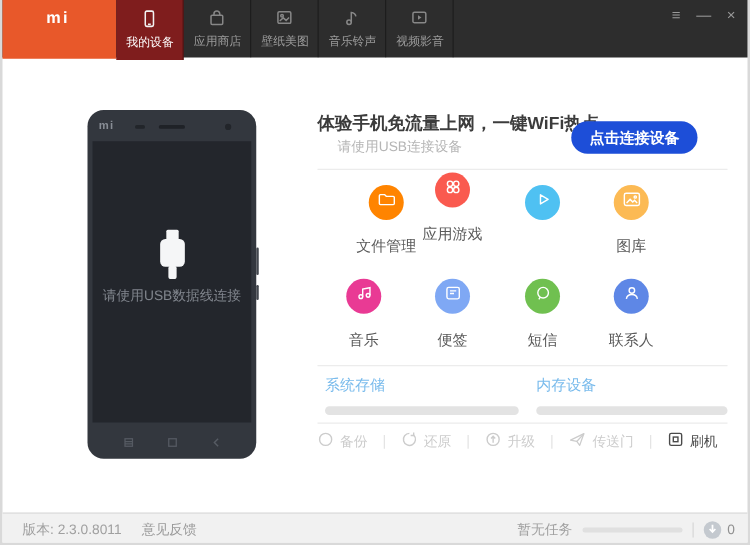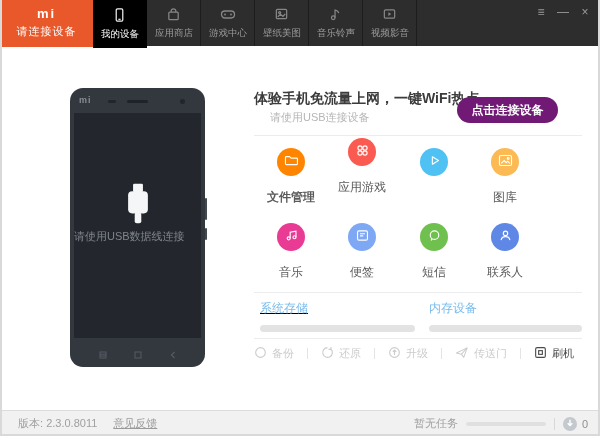--- a/index.html
+++ b/index.html
@@ -12,37 +12,37 @@
   
   .header { position:absolute; left:-2px; top:0; width:600px; height:46px; background:#2d2d2d; }
   .brand { position:absolute; left:0; top:0; width:93px; height:47px; background:#e8582a; color:#fff; text-align:center; }
   .brand-logo { margin-top:6px; font-size:13px; font-weight:700; letter-spacing:2px; }
   .brand-status { margin-top:3px; font-size:11px; letter-spacing:1px; }
   .tabs { position:absolute; left:93px; top:0; height:46px; display:flex; }
   .tab { width:54px; height:46px; display:flex; flex-direction:column; align-items:center; justify-content:center;
          color:#9a9a9a; border-right:1px solid rgba(0,0,0,.35); cursor:pointer; }
   .tab .tico { height:16px; display:flex; align-items:center; color:#878787; }
   .tab .tlabel { font-size:10px; margin-top:4px; white-space:nowrap; transform:scale(.95); }
-  .tab.active { background:#000000; height:48px; color:#ffffff; }
+  .tab.active { background:#7f1d1d; height:48px; color:#ffffff; }
   .tab.active .tico { color:#f2f2f2; }
   .win-controls { position:absolute; right:8px; top:5px; display:flex; gap:8px; color:#9a9a9a; }
   .win-controls span { width:14px; height:14px; font-size:12px; line-height:14px; text-align:center; cursor:pointer; }
 
   
   .phone { position:absolute; left:68px; top:88px; width:135px; height:279px; background:#33373e; border-radius:13px; }
   .phone-logo { position:absolute; left:9px; top:7px; font-size:9px; font-weight:700; color:#888d95; letter-spacing:1px; }
   .sensor { position:absolute; left:38px; top:12px; width:8px; height:3px; border-radius:2px; background:#22252a; }
   .speaker { position:absolute; left:57px; top:12px; width:21px; height:3px; border-radius:2px; background:#1f2227; }
   .camera { position:absolute; left:110px; top:11px; width:5px; height:5px; border-radius:50%; background:#22252a; }
   .sidebtn { position:absolute; right:-2px; width:2px; background:#43474e; border-radius:1px; }
   .sidebtn.b1 { top:110px; height:22px; }
   .sidebtn.b2 { top:140px; height:12px; }
   .screen { position:absolute; left:4px; top:25px; width:127px; height:225px; background:#23262c; }
   .usb-plug { position:absolute; left:50%; top:70px; transform:translateX(-50%); }
-  .usb-msg { position:absolute; left:0; top:116px; width:100%; text-align:left; font-size:11px; color:#80858d; }
+  .usb-msg { position:absolute; left:0; top:116px; width:100%; text-align:center; font-size:11px; color:#80858d; }
   .phone-nav { position:absolute; left:0; bottom:8px; width:100%; height:14px; display:flex; justify-content:center; gap:27px; color:#565b63; }
 
   
   .title { position:absolute; left:252px; top:90px; font-size:14px; font-weight:700; color:#3c3c3c; }
   .subtitle { position:absolute; left:268px; top:110px; font-size:11px; color:#b5b5b5; }
   .connect-btn { position:absolute; left:455px; top:97px; width:101px; height:26px; border:none; border-radius:13px;
                  color:#fff; font-size:12px; font-weight:700; cursor:pointer; font-family:inherit; }
   .divider { position:absolute; left:252px; width:328px; height:1px; background:#ececec; }
   .d1 { top:135px; } .d2 { top:292px; } .d3 { top:338px; }
 
@@ -57,67 +57,56 @@
 
   .tools { position:absolute; left:252px; top:345px; height:16px; display:flex; align-items:center; }
   .tool { display:flex; align-items:flex-end; gap:5px; font-size:11px; color:#cccccc; cursor:pointer; }
   .tool.enabled { color:#4a4a4a; }
   .tsep { width:1px; height:11px; background:#e4e4e4; margin:0 13px; }
 
   
   .statusbar { position:absolute; left:-2px; bottom:-2px; width:600px; height:26px; background:#f1f1f1;
                border-top:1px solid #dcdcdc; display:flex; align-items:center; font-size:11px; color:#a0a0a0; }
   .statusbar .version { margin-left:18px; }
-  .statusbar .feedback { margin-left:16px; color:#9a9a9a; text-decoration:underline; cursor:pointer; }
+  .statusbar .feedback { margin-left:16px; color:#9a9a9a; cursor:pointer; }
   .statusbar .spacer { flex:1; }
   .taskline { width:80px; height:4px; border-radius:2px; background:#e0e0e0; margin-left:8px; overflow:hidden; }
   .taskline .fill { height:100%; background:#bfbfbf; }
   .ssep { width:1px; height:12px; background:#d8d8d8; margin:0 8px; }
   .dl-badge { width:14px; height:14px; border-radius:50%; background:#c4c9cf; display:flex; align-items:center; justify-content:center; cursor:pointer; }
   .dl-count { margin:0 12px 0 5px; color:#8f8f8f; }
 </style>
 </head>
 <body>
 
 <div class="window">
 
   <div class="header">
     <div class="brand">
       <div class="brand-logo">mi</div>
-      <div class="brand-status">请连接设备</div>
     </div>
 
     <div class="tabs">
       <div class="tab active">
         <span class="tico">
           <svg width="15" height="16" viewBox="0 0 16 16" fill="none" stroke="currentColor" stroke-width="1.3">
               <rect x="4.5" y="1.5" width="7" height="13" rx="1.3"></rect>
               <line x1="6.8" y1="12.6" x2="9.2" y2="12.6"></line>
             </svg>
         </span>
         <span class="tlabel">我的设备</span>
       </div>
       <div class="tab">
         <span class="tico">
           <svg width="15" height="16" viewBox="0 0 16 16" fill="none" stroke="currentColor" stroke-width="1.3">
               <rect x="3" y="6" width="10" height="8" rx="1"></rect>
               <path d="M5.5 6V5a2.5 2.5 0 0 1 5 0v1"></path>
             </svg>
         </span>
         <span class="tlabel">应用商店</span>
-      </div>
-      <div class="tab">
-        <span class="tico">
-          <svg width="16" height="16" viewBox="0 0 16 16" fill="none" stroke="currentColor" stroke-width="1.3">
-              <rect x="1.5" y="5" width="13" height="7" rx="3.4"></rect>
-              <circle cx="5" cy="8.5" r=".9" fill="currentColor" stroke="none"></circle>
-              <circle cx="11" cy="8.5" r=".9" fill="currentColor" stroke="none"></circle>
-            </svg>
-        </span>
-        <span class="tlabel">游戏中心</span>
       </div>
       <div class="tab">
         <span class="tico">
           <svg width="15" height="16" viewBox="0 0 16 16" fill="none" stroke="currentColor" stroke-width="1.3">
               <rect x="2.5" y="3" width="11" height="10" rx="1.2"></rect>
               <circle cx="6" cy="6.5" r="1.1"></circle>
               <path d="M4 11l3-2.7 2.5 2.2 2.5-2.5"></path>
             </svg>
         </span>
         <span class="tlabel">壁纸美图</span>
@@ -184,25 +173,25 @@
       <span>
         <svg width="8" height="8" viewBox="0 0 8 8" fill="none" stroke="currentColor" stroke-width="1.2">
             <path d="M5.5 1L2.5 4l3 3"></path>
           </svg>
       </span>
     </div>
   </div>
 
   <div class="title">体验手机免流量上网，一键WiFi热点</div>
   <div class="subtitle">请使用USB连接设备</div>
-  <button class="connect-btn" style="background: #701a75;">点击连接设备</button>
+  <button class="connect-btn" style="background: #1d4ed8;">点击连接设备</button>
 
   <div class="divider d1"></div>
 
-  <div class="app" style="left:253px; top:148px;font-weight:bold;">
+  <div class="app" style="left:271px; top:148px;">
     <div class="circle" style="background: rgb(255, 132, 0);">
       <span><svg width="17" height="17" viewBox="0 0 24 24" fill="none" stroke="#fff" stroke-width="1.6" stroke-linejoin="round">
             <path d="M3.5 7.8c0-.7.5-1.2 1.2-1.2h4.6l2 2h7.9c.7 0 1.2.5 1.2 1.2v6.9c0 .7-.5 1.2-1.2 1.2H4.7c-.7 0-1.2-.5-1.2-1.2z"></path>
           </svg></span>
     </div>
     <div class="alabel">文件管理</div>
   </div>
   <div class="app" style="left:324px; top:138px;">
     <div class="circle" style="background: rgb(250, 90, 79);">
       <span><svg width="17" height="17" viewBox="0 0 24 24" fill="none" stroke="#fff" stroke-width="1.6">
@@ -265,21 +254,21 @@
       <span><svg width="17" height="17" viewBox="0 0 24 24" fill="none" stroke="#fff" stroke-width="1.6">
             <circle cx="12" cy="9" r="3.1"></circle>
             <path d="M5.8 18.5c.5-3.4 3-4.9 6.2-4.9s5.7 1.5 6.2 4.9"></path>
           </svg></span>
     </div>
     <div class="alabel">联系人</div>
   </div>
 
   <div class="divider d2"></div>
 
-  <div class="storage-col" style="left:258px; width:155px;text-decoration:underline;">
+  <div class="storage-col" style="left:258px; width:155px;">
     <div class="slabel">系统存储</div>
     <div class="track">
         <div class="fill" style="width: 0%;"></div>
       </div>
   </div>
   <div class="storage-col" style="left:427px; width:153px;">
     <div class="slabel">内存设备</div>
     <div class="track">
         <div class="fill" style="width: 0%;"></div>
       </div>

